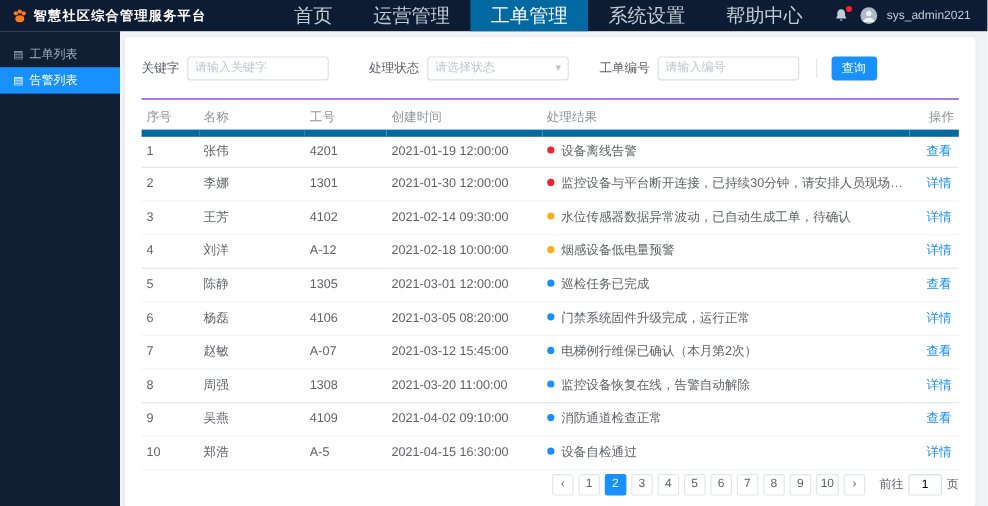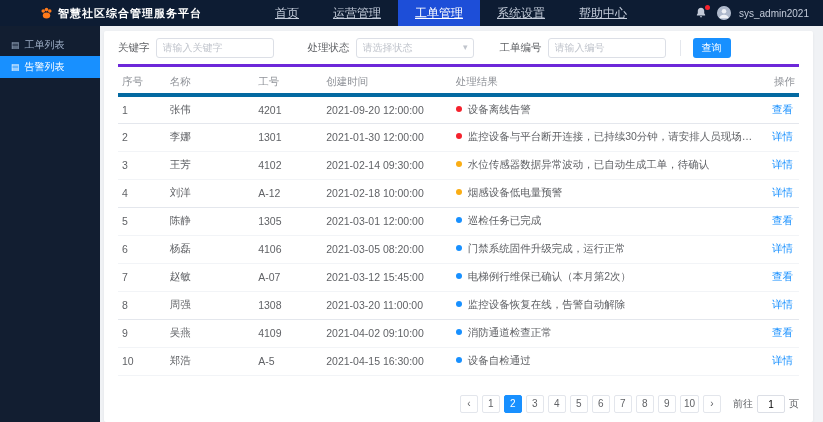--- a/index.html
+++ b/index.html
@@ -1,57 +1,57 @@
 <!DOCTYPE html>
 <html><head>
 <meta charset="utf-8">
 <style>
   * { box-sizing: border-box; margin: 0; padding: 0; }
   html,body { width: 823px; height: 422px; overflow: hidden; }
   body { font-family: "Liberation Sans", sans-serif; background: #f0f2f5; font-size: 11px; }
 
   
-  .header { height: 26px; background: #0d1c33; display: flex; align-items: center; position: relative; z-index: 3; padding-left: 30px; }
+  .header { height: 26px; background: #0d1c33; display: flex; align-items: center; position: relative; z-index: 3; }
   .brand { display: flex; align-items: center; gap: 5px; padding: 0 10px; width: 228px; flex: none; }
   .brand-title { color: #ffffff; font-size: 11px; font-weight: bold; letter-spacing: 1px; white-space: nowrap; }
   .nav { display: flex; align-items: stretch; height: 100%; flex: 1; }
-  .nav-item { display: flex; align-items: center; padding: 0 17px; color: #c3cbd9; font-size: 12px; cursor: pointer; white-space: nowrap; text-decoration: underline; }
-  .nav-item.active { background: #1d4ed8; color: #fff; }
+  .nav-item { display: flex; align-items: center; padding: 0 17px; color: #c3cbd9; font-size: 16px; cursor: pointer; white-space: nowrap; }
+  .nav-item.active { background: #0369a1; color: #fff; }
   .header-right { display: flex; align-items: center; gap: 8px; padding-right: 14px; flex: none; }
   .bell-wrap { position: relative; width: 14px; height: 14px; cursor: pointer; }
   .badge-dot { position: absolute; top: -1px; right: -1px; width: 5px; height: 5px; border-radius: 50%; background: #f5222d; }
   .avatar { width: 14px; height: 14px; border-radius: 50%; background: #8a97ab; overflow: hidden; cursor: pointer; }
   .username { color: #c3cbd9; font-size: 10px; cursor: pointer; }
 
   
   .layout { display: flex; height: 396px; }
   .sidebar { width: 100px; flex: none; background: #121e31; padding-top: 8px; }
   .side-item { height: 22px; display: flex; align-items: center; gap: 5px; padding: 0 11px; color: #9fb0c9; font-size: 10px; cursor: pointer; }
   .side-item.active { background: #1890ff; color: #fff; }
   .side-icon { font-size: 9px; line-height: 1; }
 
   .main { flex: 1; display: flex; flex-direction: column; padding: 5px 10px 0 4px; min-width: 0; }
   .card { background: #fff; border-radius: 2px; box-shadow: 0 1px 3px rgba(0,0,0,.06); flex: 1; display: flex; flex-direction: column; padding: 0 14px; min-height: 0; }
 
   
-  .filter-bar { display: flex; align-items: center; height: 36px; flex: none; border-bottom: 3px solid #6d28d9; }
+  .filter-bar { display: flex; align-items: center; height: 52px; flex: none; border-bottom: 1px solid #6d28d9; }
   .f-group { display: flex; align-items: center; gap: 6px; }
   .f-label { color: #606266; font-size: 10.5px; white-space: nowrap; }
   .f-input { width: 118px; height: 20px; border: 1px solid #dcdfe6; border-radius: 3px; font-size: 10px; padding: 0 6px; color: #606266; outline: none; font-family: "Liberation Sans", sans-serif; }
   .f-input::placeholder { color: #c0c4cc; }
   .g2 { margin-left: 26px; } .g3 { margin-left: 34px; }
   .select-wrap { position: relative; }
   .select-arrow { position: absolute; right: 6px; top: 4px; color: #c0c4cc; font-size: 9px; pointer-events: none; }
   .v-divider { width: 1px; height: 16px; background: #e4e7ed; margin: 0 12px 0 14px; }
   .search-btn { width: 38px; height: 20px; background: #1890ff; color: #fff; border: none; border-radius: 3px; font-size: 10px; cursor: pointer; font-family: "Liberation Sans", sans-serif; }
 
   
   .table-wrap { flex: 1; min-height: 0; padding-top: 4px; }
   table { width: 100%; border-collapse: collapse; table-layout: fixed; }
-  th { font-size: 10.5px; color: #909399; font-weight: normal; text-align: left; height: 24px; border-bottom: 4px solid #0369a1; padding: 0 4px; }
+  th { font-size: 10.5px; color: #909399; font-weight: normal; text-align: left; height: 24px; border-bottom: 6px solid #0369a1; padding: 0 4px; }
   td { height: 28px; font-size: 10.5px; color: #606266; border-bottom: 1px solid #f2f4f7; padding: 0 4px; white-space: nowrap; overflow: hidden; text-overflow: ellipsis; }
   tr.sep td { border-bottom: 1px solid #e4e7ed; }
   .col-no { width: 7%; } .col-name { width: 13%; } .col-code { width: 10%; }
   .col-time { width: 19%; } .col-status { width: 45%; } .col-action { width: 6%; }
   .dot { display: inline-block; width: 6px; height: 6px; border-radius: 50%; margin-right: 6px; vertical-align: 1px; }
   .action-link { color: #1890ff; cursor: pointer; }
   td.action-cell { text-align: right; padding-right: 6px; }
 
   
   .pagination { display: flex; justify-content: flex-end; align-items: center; gap: 4px; padding: 5px 0 9px; flex: none; }
@@ -158,21 +158,21 @@
                 <th>创建时间</th>
                 <th>处理结果</th>
                 <th style="text-align: right;">操作</th>
               </tr>
             </thead>
           <tbody id="table-body">
               <tr class="sep">
                 <td>1</td>
                 <td>张伟</td>
                 <td>4201</td>
-                <td>2021-09-20 12:00:00</td>
+                <td>2021-01-19 12:00:00</td>
                 <td><span class="dot" style="background: rgb(245, 34, 45);"></span><span>设备离线告警</span></td>
                 <td class="action-cell"><span class="action-link">查看</span></td>
               </tr>
               <tr>
                 <td>2</td>
                 <td>李娜</td>
                 <td>1301</td>
                 <td>2021-01-30 12:00:00</td>
                 <td><span class="dot" style="background: rgb(245, 34, 45);"></span><span>监控设备与平台断开连接，已持续30分钟，请安排人员现场核查处理</span></td>
                 <td class="action-cell"><span class="action-link">详情</span></td>

